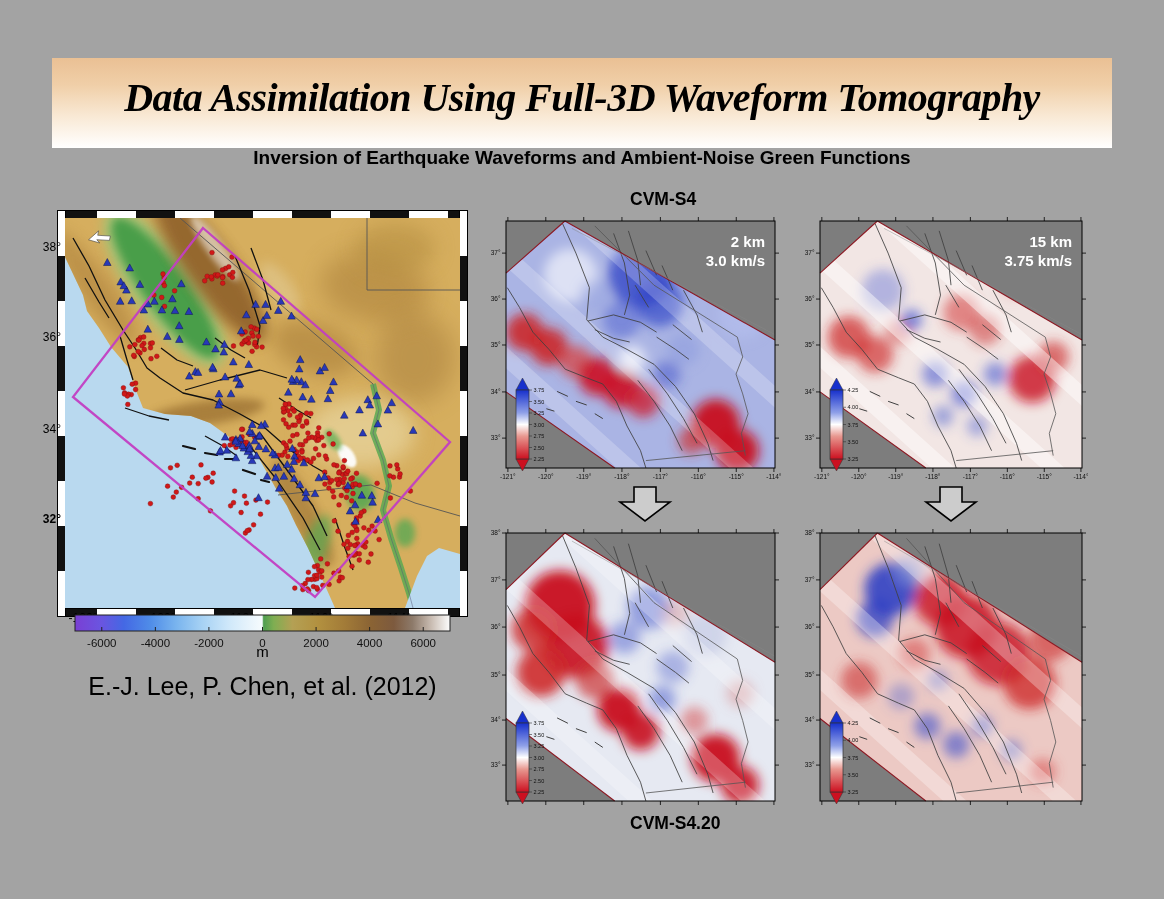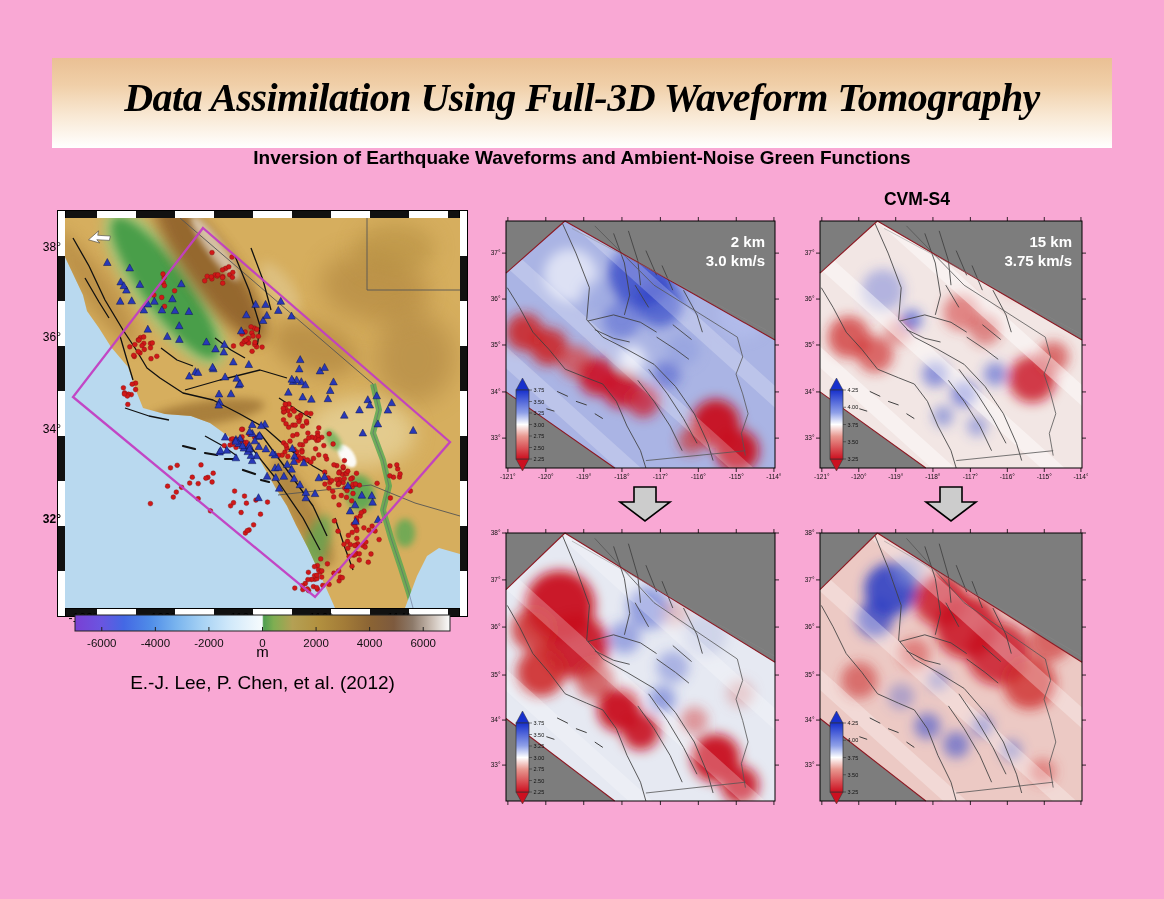--- a/index.html
+++ b/index.html
@@ -1,34 +1,34 @@
 <!DOCTYPE html>
 <html><head>
 <meta charset="utf-8">
 <style>
   html,body{margin:0;padding:0;background:#ffffff;}
-  #slide{position:relative;width:1164px;height:899px;background:#f9a8d4;overflow:hidden;
+  #slide{position:relative;width:1164px;height:899px;background:#a3a3a3;overflow:hidden;
          font-family:"Liberation Sans",sans-serif;color:#000;}
   .banner{position:absolute;left:52px;top:58px;width:1060px;height:90px;
           background:linear-gradient(to bottom,#eac094 0%,#f0cfa8 30%,#f9e9d5 65%,#ffffff 100%);}
   .title{width:100%;text-align:center;padding-top:16px;
          font-family:"Liberation Serif",serif;font-style:italic;font-weight:bold;font-size:40px;
          letter-spacing:-0.5px;}
   .subtitle{position:absolute;left:52px;top:147px;width:1060px;text-align:center;
             font-weight:bold;font-size:19px;}
   .fe{position:absolute;border:1px solid #000;}
   .fe.h{height:7px;background:repeating-linear-gradient(90deg,#111 0 39px,#fff 39px 78px);}
   .fe.v{width:7px;background:repeating-linear-gradient(180deg,#fff 0 45px,#111 45px 90px);}
   #topoMap{position:absolute;left:65px;top:218px;}
   .latlab{position:absolute;width:30px;text-align:right;font-size:12px;}
   .lonlab{position:absolute;width:44px;text-align:center;font-size:12px;}
   #elevbar{position:absolute;left:74px;top:614px;}
   .unitlab{position:absolute;left:65px;top:643px;width:395px;text-align:center;font-size:15px;}
-  .cite{position:absolute;left:45px;top:672px;width:435px;text-align:center;font-size:19px;}
-  .mlabel{position:absolute;width:320px;text-align:right;font-weight:bold;font-size:17.5px;}
+  .cite{position:absolute;left:45px;top:672px;width:435px;text-align:center;font-size:25px;}
+  .mlabel{position:absolute;width:320px;text-align:left;font-weight:bold;font-size:17.5px;}
   #cvmTop{left:630px;top:189px;}
   #cvmBottom{left:630px;top:813px;}
   svg.tomo{position:absolute;}
   svg.arrowsvg{position:absolute;width:66px;height:40px;}
 </style>
 </head>
 <body>
 
 <div id="slide">
 
@@ -630,20 +630,21 @@
       <text x="242.0875" y="33" text-anchor="middle" font-size="11.5" fill="#111" font-family="Liberation Sans,sans-serif">2000</text>
       <line x1="295.6375" y1="13" x2="295.6375" y2="17" stroke="#222" stroke-width="1"></line>
       <text x="295.6375" y="33" text-anchor="middle" font-size="11.5" fill="#111" font-family="Liberation Sans,sans-serif">4000</text>
       <line x1="349.22499999999997" y1="13" x2="349.22499999999997" y2="17" stroke="#222" stroke-width="1"></line>
       <text x="349.22499999999997" y="33" text-anchor="middle" font-size="11.5" fill="#111" font-family="Liberation Sans,sans-serif">6000</text>
     </svg>
   <div class="unitlab">m</div>
   <div class="cite">E.-J. Lee, P. Chen, et al. (2012)</div>
 
   <div class="mlabel" id="cvmTop">CVM-S4</div>
+  <div class="mlabel" id="cvmBottom">CVM-S4.20</div>
 
   <svg class="tomo" id="tomo0" viewBox="-18 -6 293 267" width="293" height="267" style="left: 488px; top: 215px;">
       <defs>
         <linearGradient id="cb0" x1="0" y1="0" x2="0" y2="1">
           <stop offset="0" stop-color="#1730cc"></stop>
           <stop offset="0.33" stop-color="#8fa0e8"></stop>
           <stop offset="0.5" stop-color="#ffffff"></stop>
           <stop offset="0.67" stop-color="#e89890"></stop>
           <stop offset="1" stop-color="#cc1020"></stop>
         </linearGradient>

